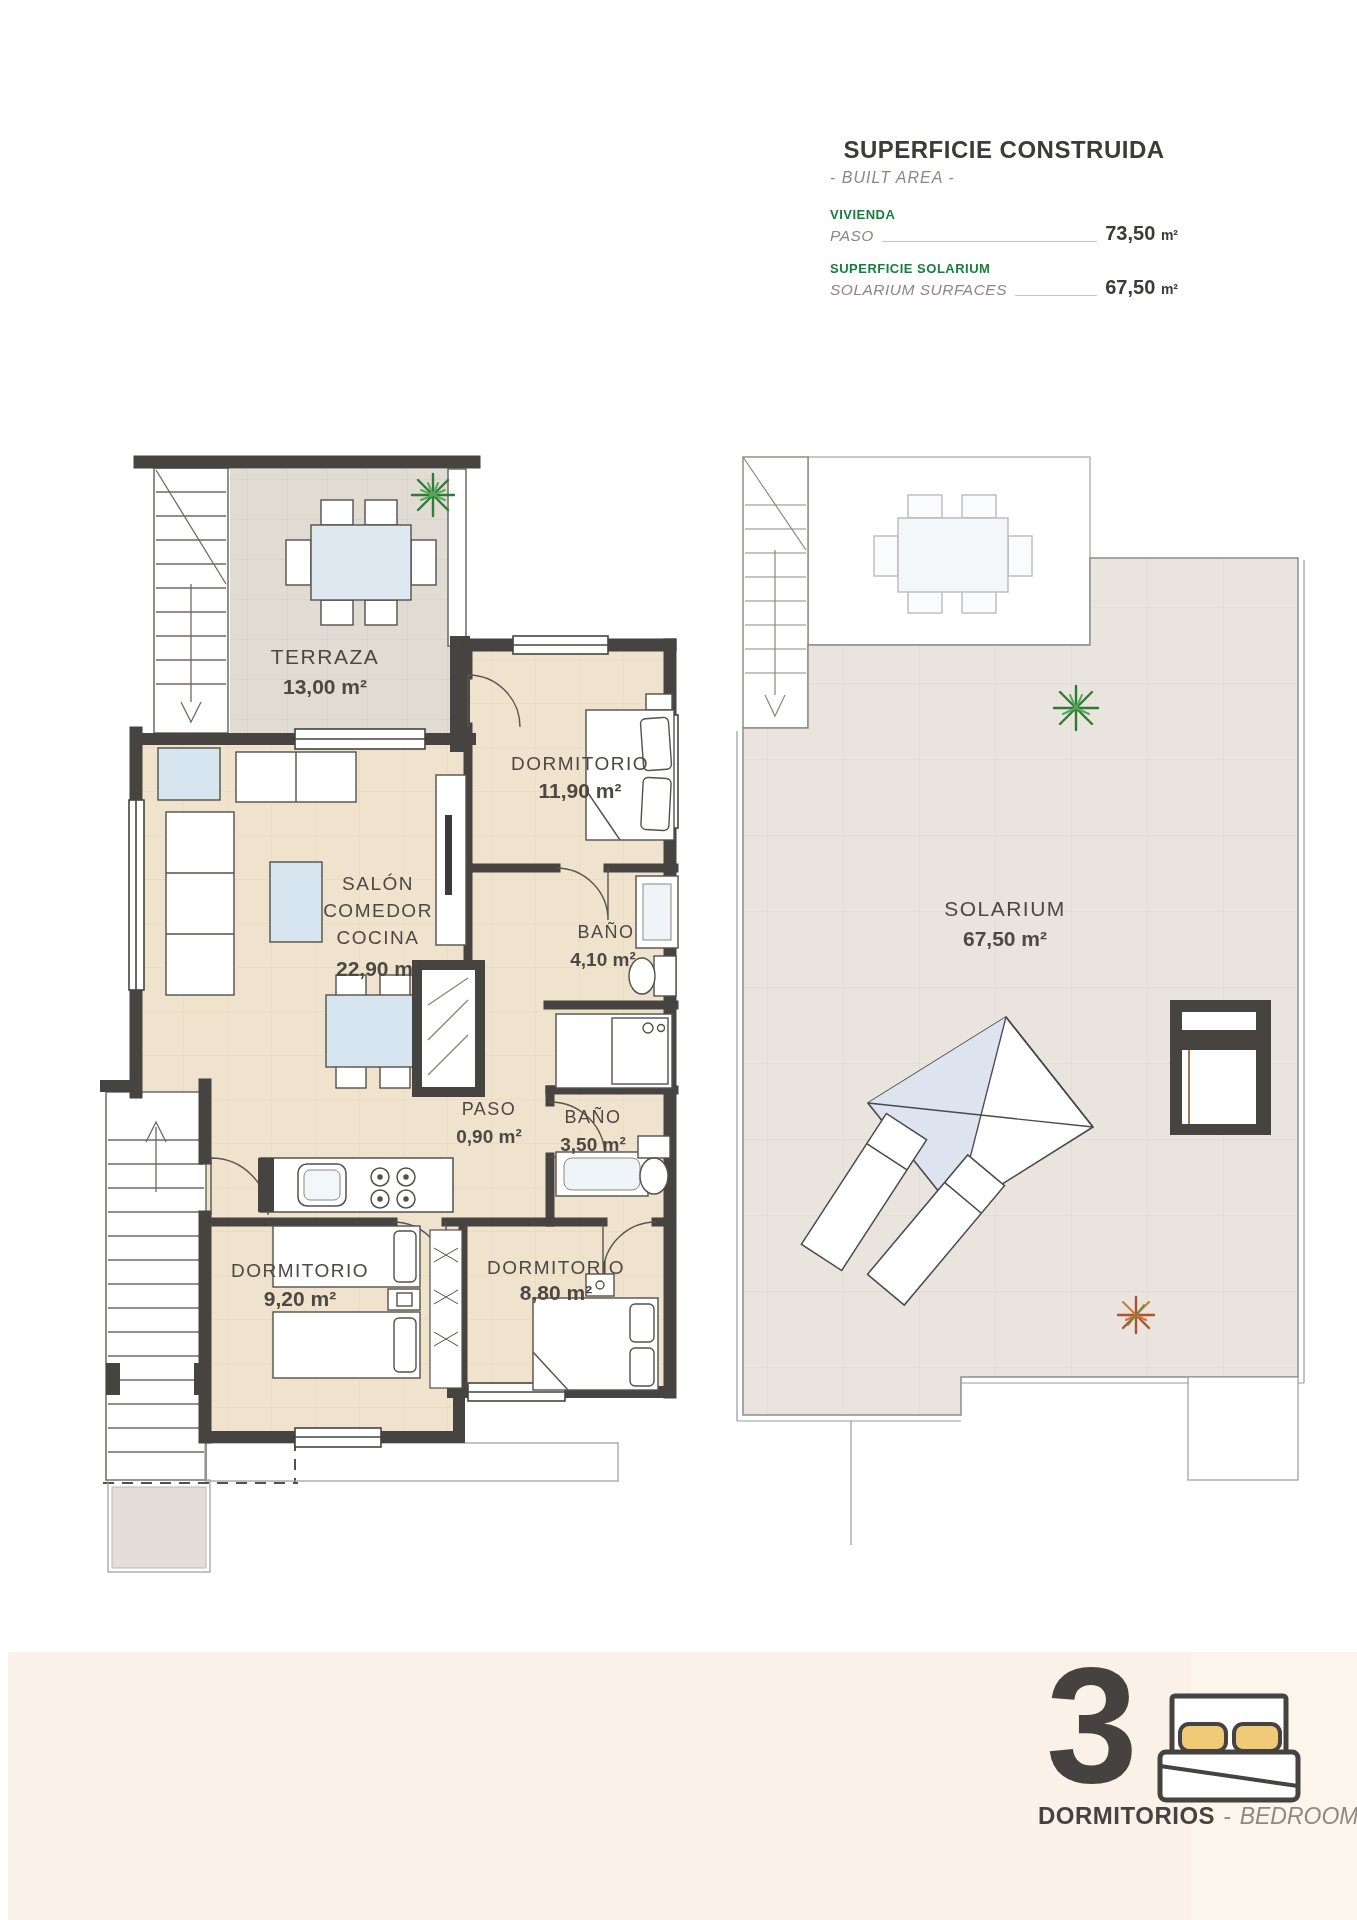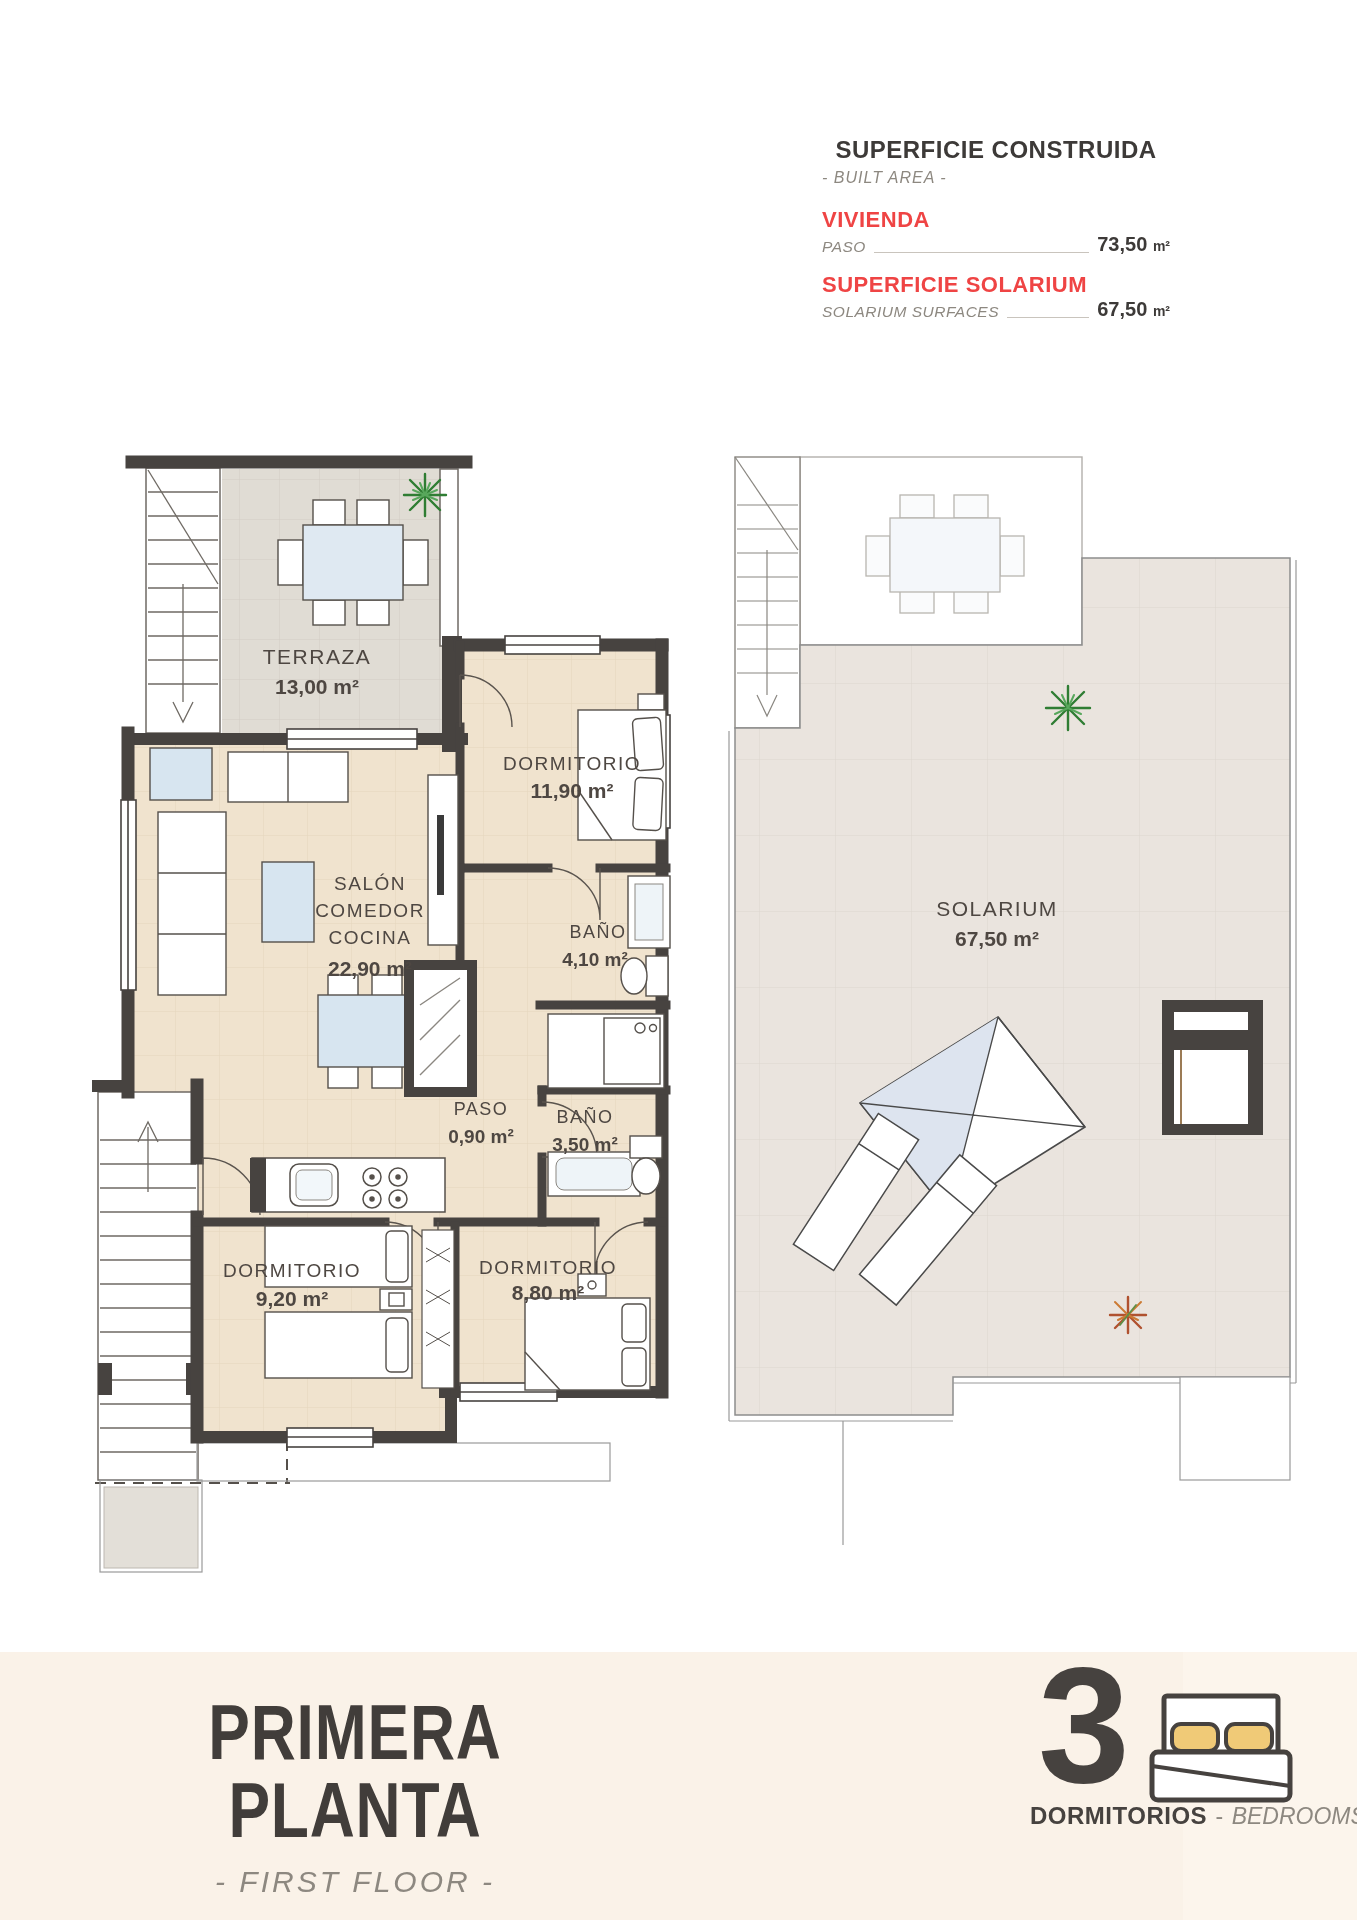--- a/index.html
+++ b/index.html
@@ -1,27 +1,27 @@
 <!DOCTYPE html>
 <html><head>
 <meta charset="utf-8">
 <style>
   html,body{margin:0;padding:0;background:#ffffff;}
   body{width:1357px;height:1920px;position:relative;overflow:hidden;
        font-family:"Liberation Sans",sans-serif;color:#3d3a38;}
-  .page{position:absolute;inset:0;}
+  .page{position:absolute;inset:0;margin-left:8px;}
 
   
   .area-table{position:absolute;left:822px;top:136px;width:348px;}
   .at-title{font-size:24px;font-weight:bold;letter-spacing:.5px;text-align:center;color:#3d3a38;}
   .at-sub{font-size:16px;font-style:italic;color:#8d8880;margin-top:5px;letter-spacing:1px;}
   .at-rows{margin-top:20px;}
   .at-row{margin-bottom:6px;}
   .at-row.gap{margin-top:16px;}
-  .at-es{font-size:22px;font-weight:bold;letter-spacing:.5px;color:#ef4444;}
+  .at-es{font-size:13px;font-weight:bold;letter-spacing:.5px;color:#15803d;}
   .at-line{display:flex;align-items:flex-end;}
   .at-en{font-size:15.5px;font-style:italic;color:#8d8880;letter-spacing:.5px;}
   .at-fill{flex:1;border-bottom:1.5px solid #c9c4bd;margin:0 8px 3px 8px;min-width:20px;}
   .at-val{font-size:20px;font-weight:bold;color:#3d3a38;white-space:nowrap;}
   .at-unit{font-size:14px;font-weight:bold;}
 
   
   .plan-svg{position:absolute;left:0;top:0;}
   text{font-family:"Liberation Sans",sans-serif;fill:#4e4742;}
   .room-name{font-size:19px;letter-spacing:1.5px;}
@@ -426,24 +426,20 @@
       <g text-anchor="middle">
         <text class="room-name big" x="997" y="916">SOLARIUM</text>
         <text class="room-area" x="997" y="946">67,50 m²</text>
       </g>
     </g>
   </svg>
 
   <div class="footer-band"></div>
   <div class="footer-band-right"></div>
 
-  <div class="footer-title-wrap">
-    <h1 class="footer-title">PRIMERA PLANTA</h1>
-    <div class="footer-sub">- FIRST FLOOR -</div>
-  </div>
 
   <div class="bedrooms-block">
     <div class="bedrooms-count">3</div>
     <svg class="bed-icon" width="158" height="118" viewBox="0 0 158 118">
       <rect x="22" y="4" width="114" height="60" rx="3" fill="#ffffff" stroke="#46423f" stroke-width="5"></rect>
       <rect x="30" y="32" width="46" height="27" rx="9" fill="#f0ca77" stroke="#46423f" stroke-width="4"></rect>
       <rect x="84" y="32" width="46" height="27" rx="9" fill="#f0ca77" stroke="#46423f" stroke-width="4"></rect>
       <rect x="10" y="60" width="138" height="48" rx="6" fill="#ffffff" stroke="#46423f" stroke-width="5"></rect>
       <path d="M10,74 L148,94" stroke="#46423f" stroke-width="4" fill="none"></path>
     </svg>

